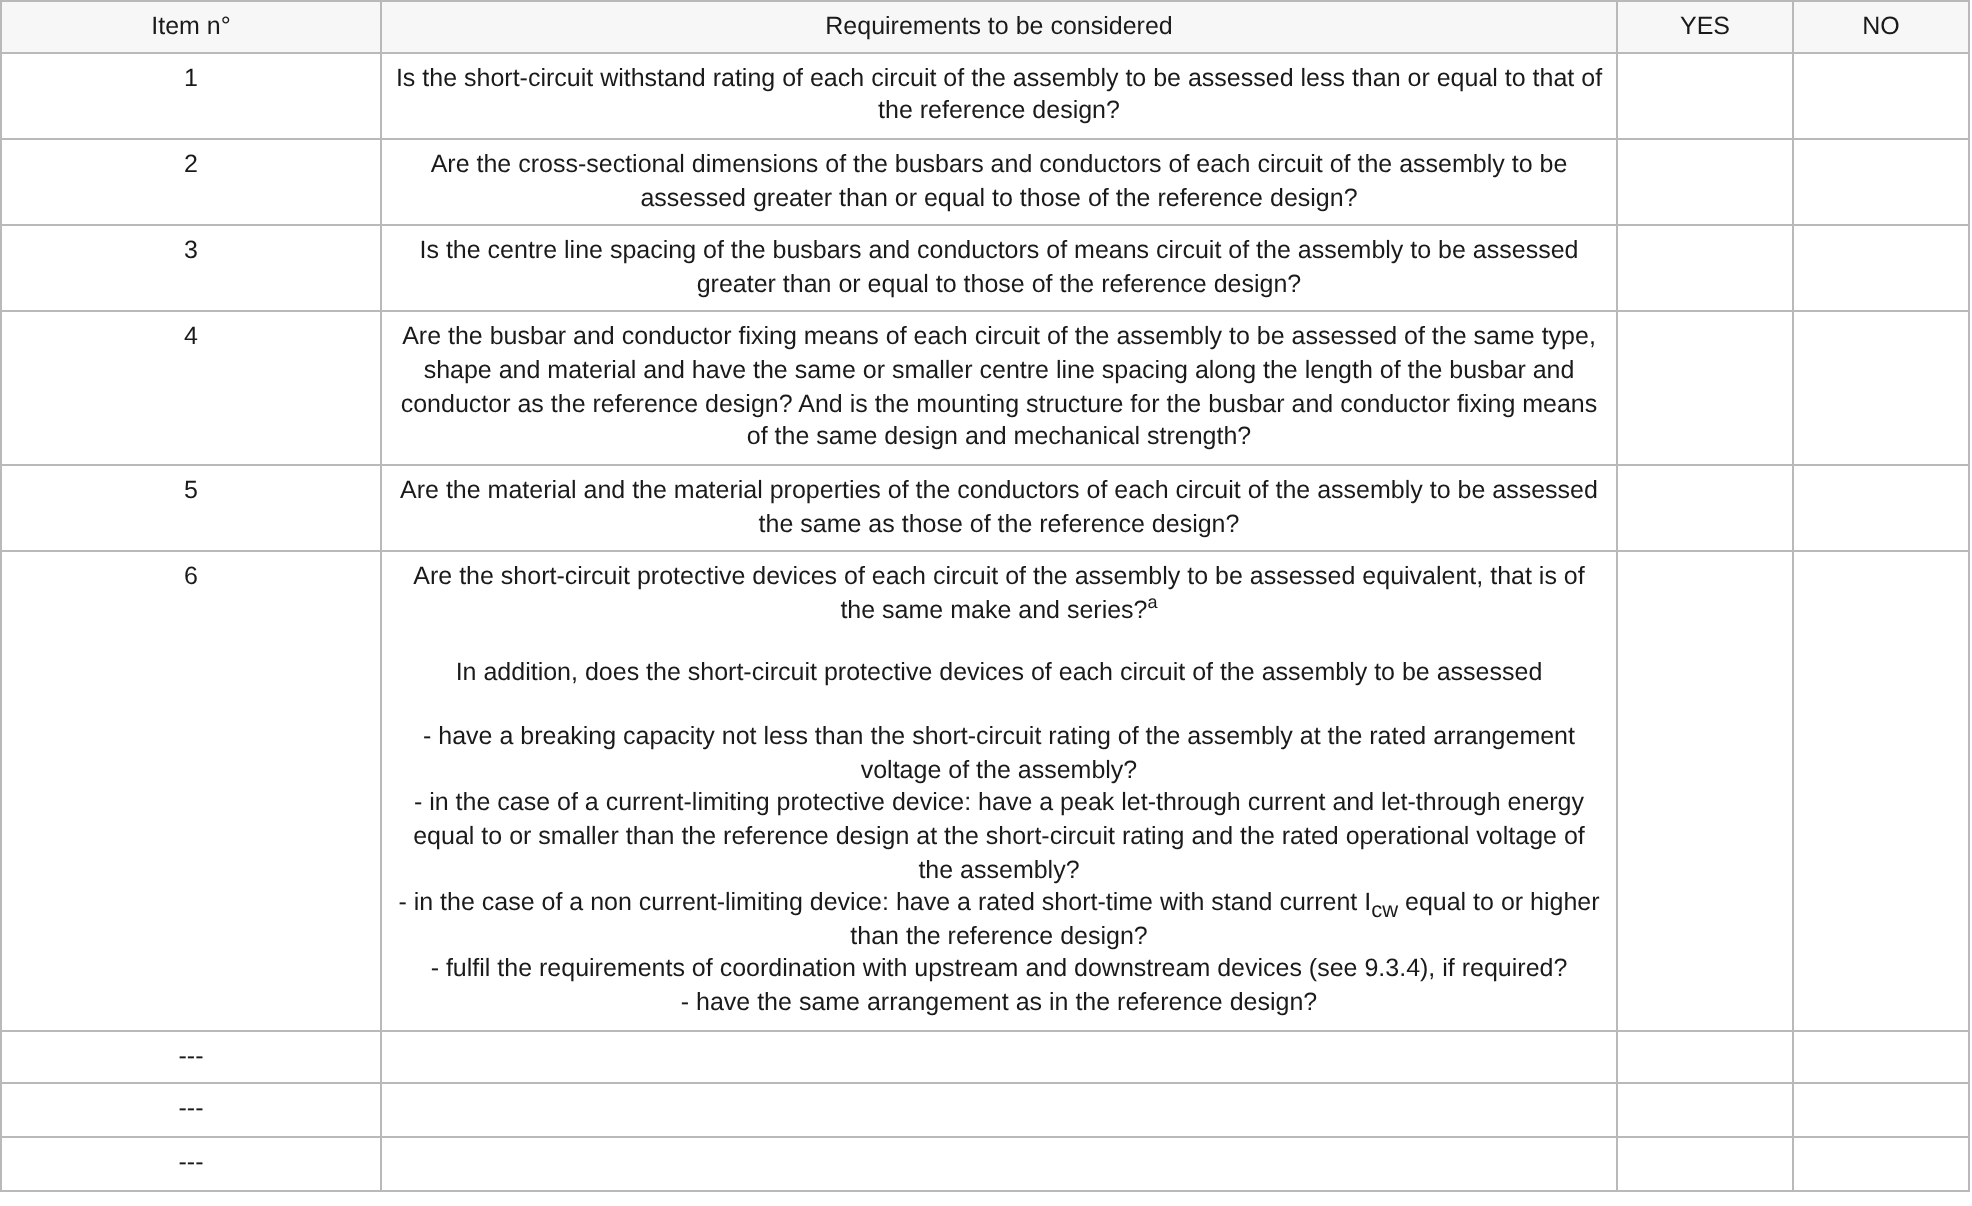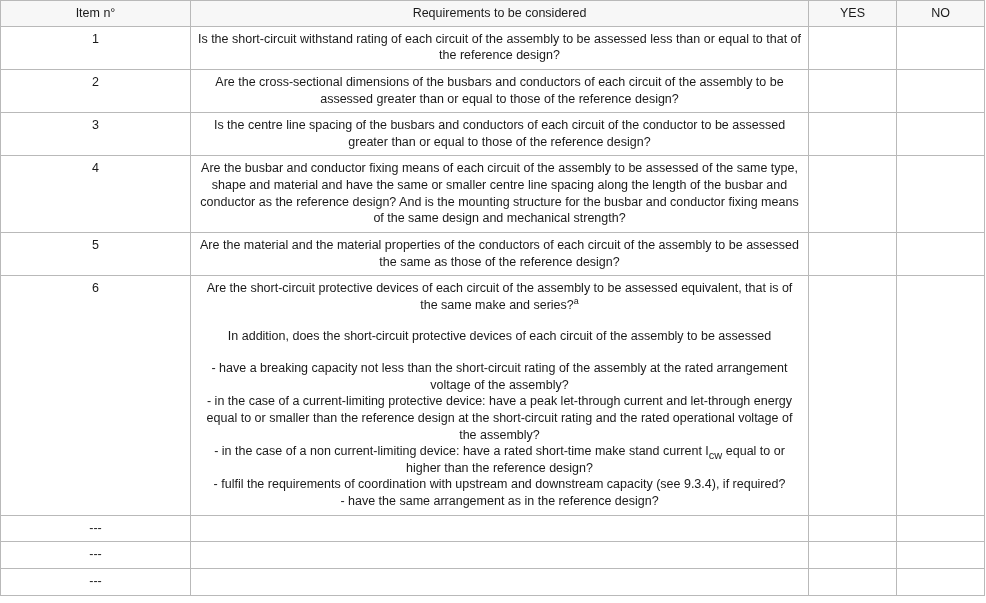--- a/index.html
+++ b/index.html
@@ -94,21 +94,21 @@
       <td class="mark-cell"></td>
     </tr>
     <tr>
       <td class="item-cell">2</td>
       <td class="req-cell">Are the cross-sectional dimensions of the busbars and conductors of each circuit of the assembly to be assessed greater than or equal to those of the reference design?</td>
       <td class="mark-cell"></td>
       <td class="mark-cell"></td>
     </tr>
     <tr>
       <td class="item-cell">3</td>
-      <td class="req-cell">Is the centre line spacing of the busbars and conductors of each circuit of the conductor to be assessed greater than or equal to those of the reference design?</td>
+      <td class="req-cell">Is the centre line spacing of the busbars and conductors of means circuit of the assembly to be assessed greater than or equal to those of the reference design?</td>
       <td class="mark-cell"></td>
       <td class="mark-cell"></td>
     </tr>
     <tr>
       <td class="item-cell">4</td>
       <td class="req-cell">Are the busbar and conductor fixing means of each circuit of the assembly to be assessed of the same type, shape and material and have the same or smaller centre line spacing along the length of the busbar and conductor as the reference design? And is the mounting structure for the busbar and conductor fixing means of the same design and mechanical strength?</td>
       <td class="mark-cell"></td>
       <td class="mark-cell"></td>
     </tr>
     <tr>
@@ -119,22 +119,22 @@
     </tr>
     <tr>
       <td class="item-cell">6</td>
       <td class="req-cell">
         <div class="req-block"><span>Are the short-circuit protective devices of each circuit of the assembly to be assessed equivalent, that is of the same make and series?</span><sup class="note">a</sup></div>
         <div class="req-gap"></div>
         <div class="req-block">In addition, does the short-circuit protective devices of each circuit of the assembly to be assessed</div>
         <div class="req-gap"></div>
         <div class="req-block">- have a breaking capacity not less than the short-circuit rating of the assembly at the rated arrangement voltage of the assembly?</div>
         <div class="req-block">- in the case of a current-limiting protective device: have a peak let-through current and let-through energy equal to or smaller than the reference design at the short-circuit rating and the rated operational voltage of the assembly?</div>
-        <div class="req-block"><span>- in the case of a non current-limiting device: have a rated short-time make stand current I</span><sub class="sub">cw</sub><span> equal to or higher than the reference design?</span></div>
-        <div class="req-block">- fulfil the requirements of coordination with upstream and downstream capacity (see 9.3.4), if required?</div>
+        <div class="req-block"><span>- in the case of a non current-limiting device: have a rated short-time with stand current I</span><sub class="sub">cw</sub><span> equal to or higher than the reference design?</span></div>
+        <div class="req-block">- fulfil the requirements of coordination with upstream and downstream devices (see 9.3.4), if required?</div>
         <div class="req-block">- have the same arrangement as in the reference design?</div>
       </td>
       <td class="mark-cell"></td>
       <td class="mark-cell"></td>
     </tr>
     <tr>
       <td class="item-cell">---</td>
       <td class="req-cell"></td>
       <td class="mark-cell"></td>
       <td class="mark-cell"></td>

